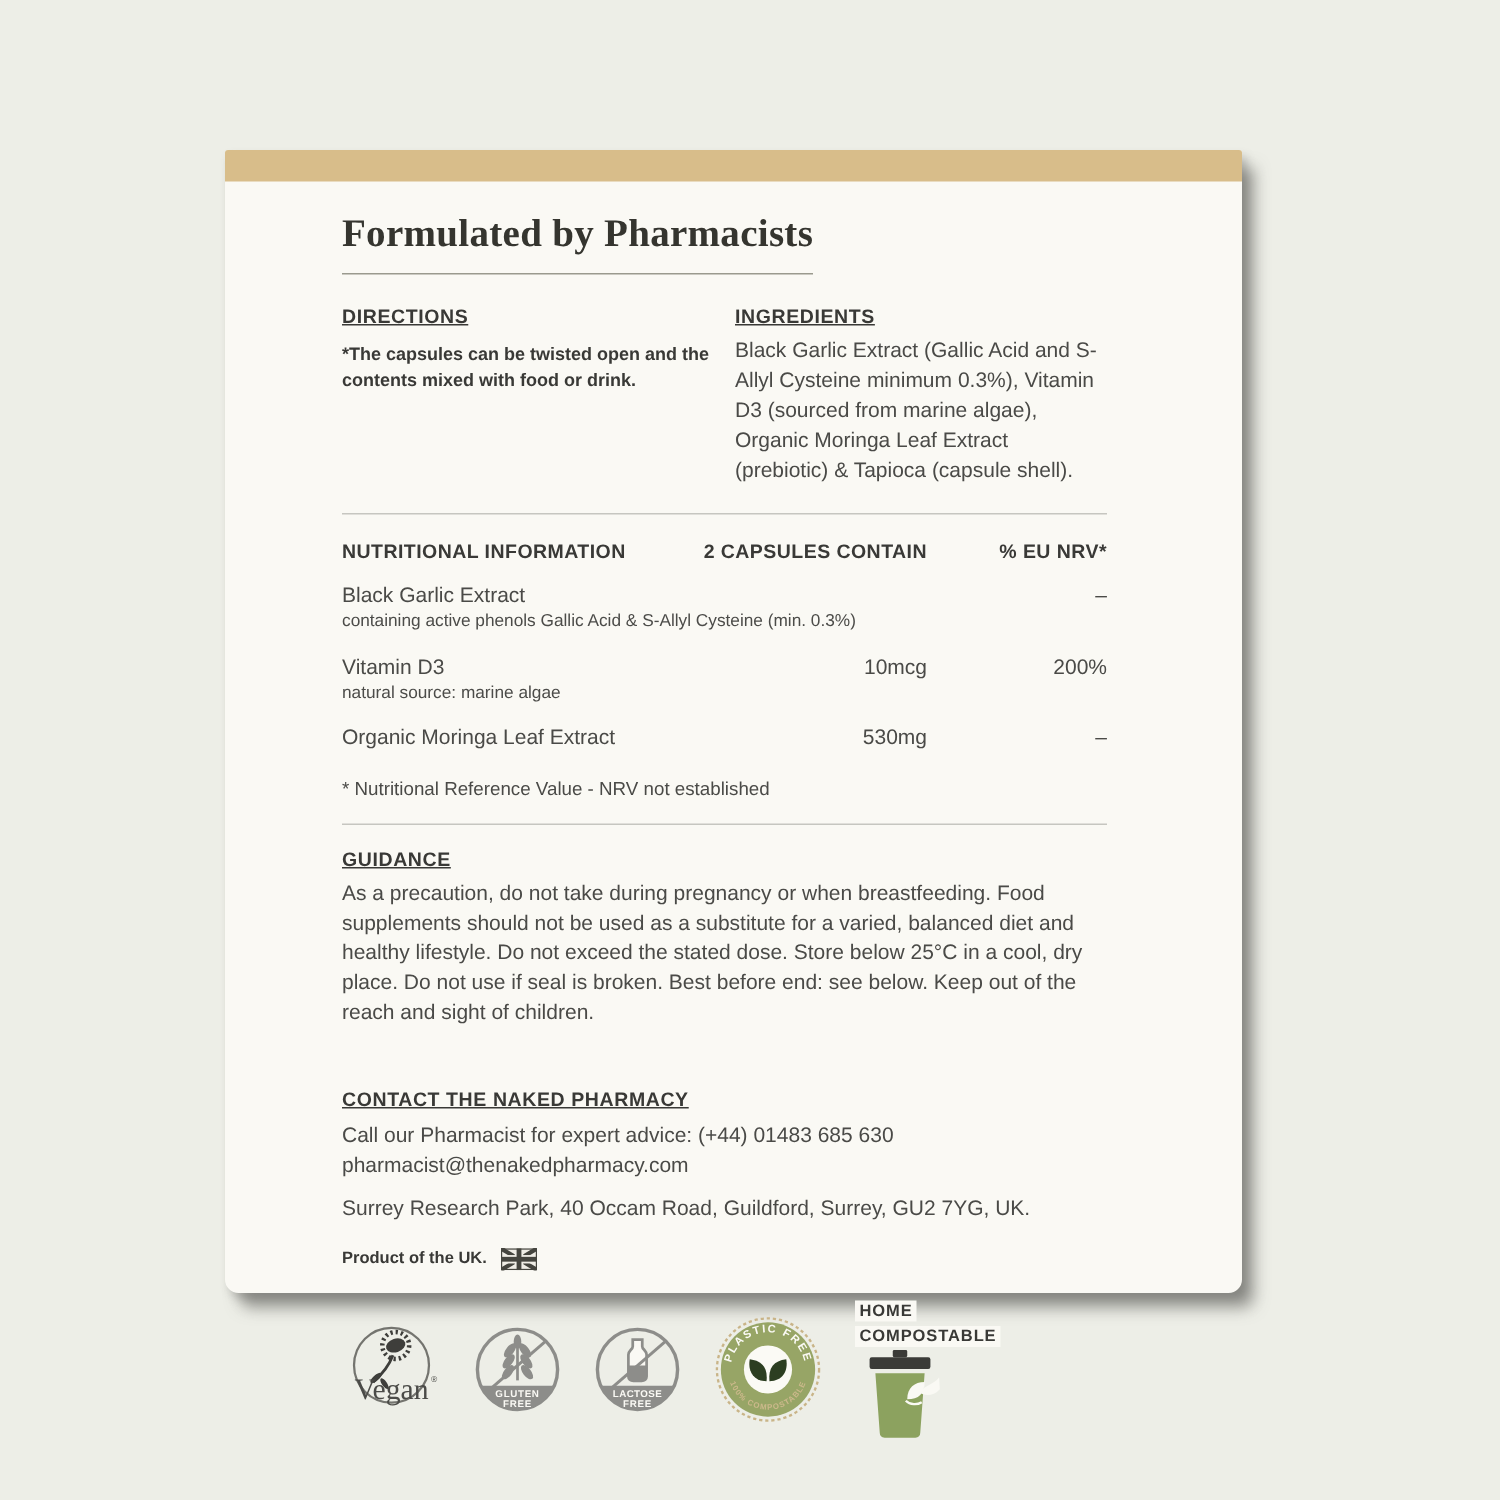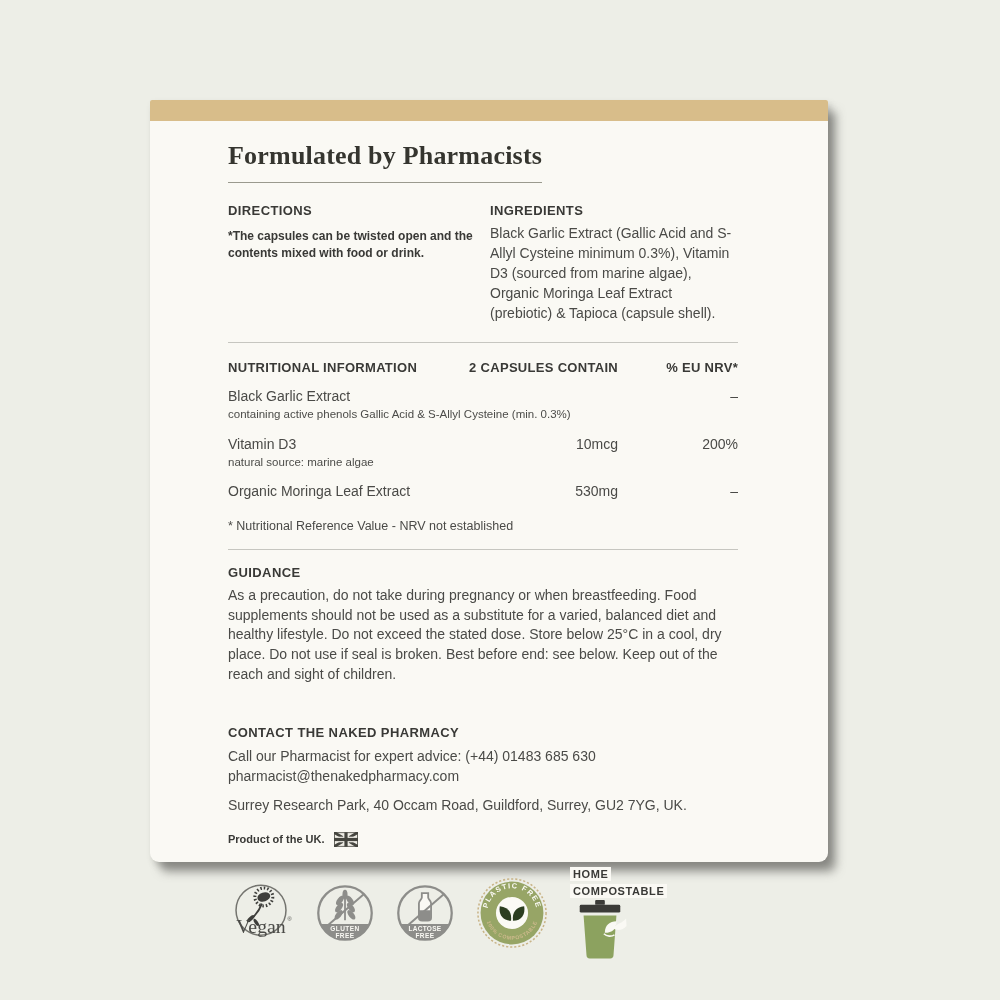--- a/index.html
+++ b/index.html
@@ -25,21 +25,21 @@
   .content{padding:20px 90px 0 78px;}
   .title{
     font-family:"Liberation Serif", serif;
     font-size:26px; font-weight:600; color:#35352f;
     display:inline-block; padding-bottom:11px; letter-spacing:0.2px;
     border-bottom:1px solid #9a9a8e;
   }
   .cols{display:flex; justify-content:space-between; margin-top:20px;}
   .col-left{width:255px;}
   .col-right{width:248px;}
-  .sec-head{font-size:13px; font-weight:700; letter-spacing:0.4px; color:#393936; margin-bottom:6px;}
+  .sec-head{font-size:13px; font-weight:700; letter-spacing:0.4px; color:#393936; margin-bottom:6px;text-decoration:underline;}
   .body-text{font-size:14px; line-height:1.42; color:var(--ink-soft);}
   .note{font-size:12px; font-weight:700; line-height:1.38; margin-top:10px; color:#393936;}
   .rule{border:none; border-top:1px solid var(--rule); margin-top:19px;}
   .nut-head{display:flex; margin-top:17px; font-size:13px; font-weight:700; color:#393936; letter-spacing:0.3px;}
   .nut-row{display:flex; margin-top:13px; font-size:14px; color:var(--ink-soft);}
   .c-name{flex:1; padding-right:10px;}
   .c-amt{width:185px; text-align:right;}
   .c-nrv{width:120px; text-align:right;}
   .row-sub{font-size:11.5px; line-height:1.32; margin-top:3px; color:#4c4c49;}
   .row-sub:empty{display:none;}

